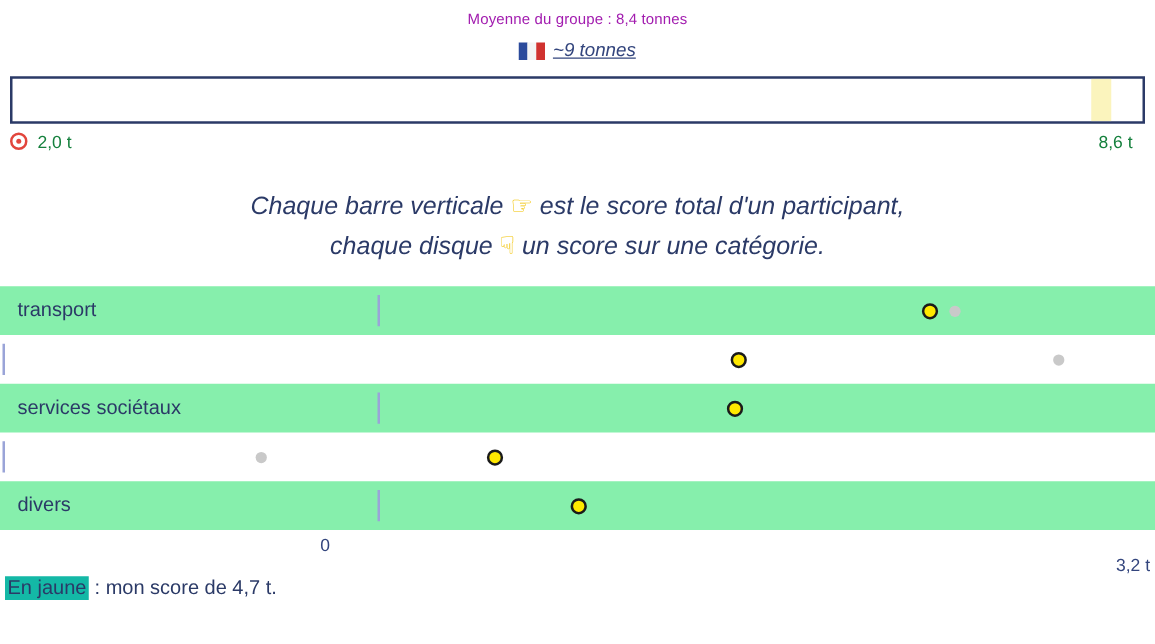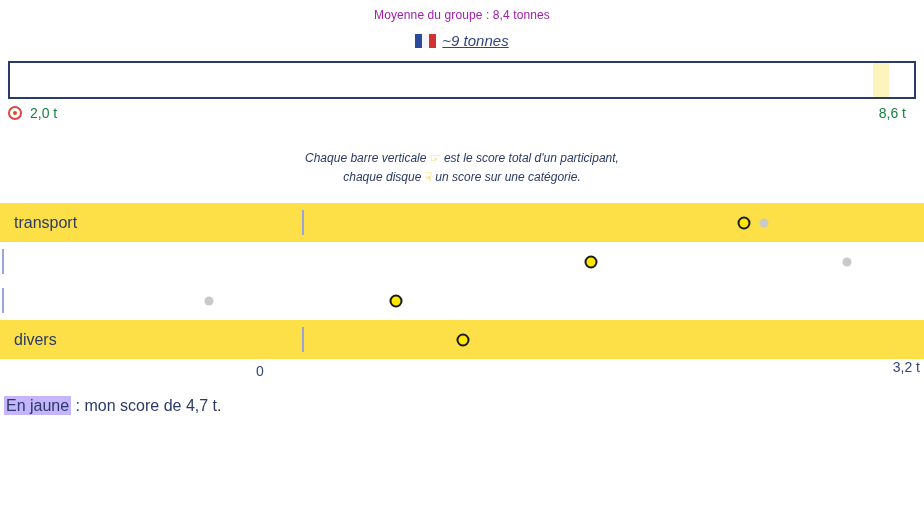--- a/index.html
+++ b/index.html
@@ -117,39 +117,39 @@
   .axis-right {
     position: absolute;
     right: 10px;
     top: 0;
   }
 
   
   .caption {
     text-align: center;
     margin-top: 22px;
-    font-size: 12px;
+    font-size: 20px;
     font-style: italic;
     color: #2b3a67;
     line-height: 1.6;
   }
   .caption .em-yellow { color: #f2c200; font-style: normal; }
 
   
   .cat-chart {
     margin-top: 16px;
     position: relative;
   }
   .cat-row {
     position: relative;
     height: 39px;
     display: flex;
     align-items: center;
   }
-  .cat-row.alt { background: #fde047; gap: 40px; }
+  .cat-row.alt { background: #86efac; gap: 40px; }
   .cat-label {
     width: 260px;
     padding-left: 14px;
     font-size: 16px;
     color: #2b3a67;
     box-sizing: border-box;
     flex: none;
   }
   .cat-plot {
     position: relative;
@@ -201,32 +201,32 @@
   }
   .cat-axis .tick-zero {
     position: absolute;
     left: 0;
     top: 4px;
     transform: translateX(-50%);
   }
   .cat-axis .tick-max {
     position: absolute;
     right: -40px;
-    top: 0;
+    top: 20px;
   }
 
   
   .legend {
     margin-top: 12px;
     padding-left: 4px;
     font-size: 16px;
     color: #2b3a67;
   }
   .legend .hl {
-    background: #c4b5fd;
+    background: #14b8a6;
     padding: 1px 2px;
   }
 </style>
 </head>
 <body>
 
 <div class="header">
   <div class="group-average">Moyenne du groupe : 8,4 tonnes</div>
   <div class="national-line">
     <span class="flag">
@@ -274,20 +274,27 @@
         <div class="dot mine" style="left: 76.5625%;"></div>
       </div>
     </div>
     <div class="cat-row">
       <div class="cat-plot">
         <div class="zero-tick"></div>
         <div class="dot other" style="left: 96.25%;"></div>
         <div class="dot mine" style="left: 67.1875%;"></div>
       </div>
     </div>
+    <div class="cat-row alt">
+      <div class="cat-label">services sociétaux</div>
+      <div class="cat-plot">
+        <div class="zero-tick"></div>
+        <div class="dot mine" style="left: 49.6875%;"></div>
+      </div>
+    </div>
     <div class="cat-row">
       <div class="cat-plot">
         <div class="zero-tick"></div>
         <div class="dot other" style="left: 23.75%;"></div>
         <div class="dot mine" style="left: 45%;"></div>
       </div>
     </div>
     <div class="cat-row alt">
       <div class="cat-label">divers</div>
       <div class="cat-plot">

